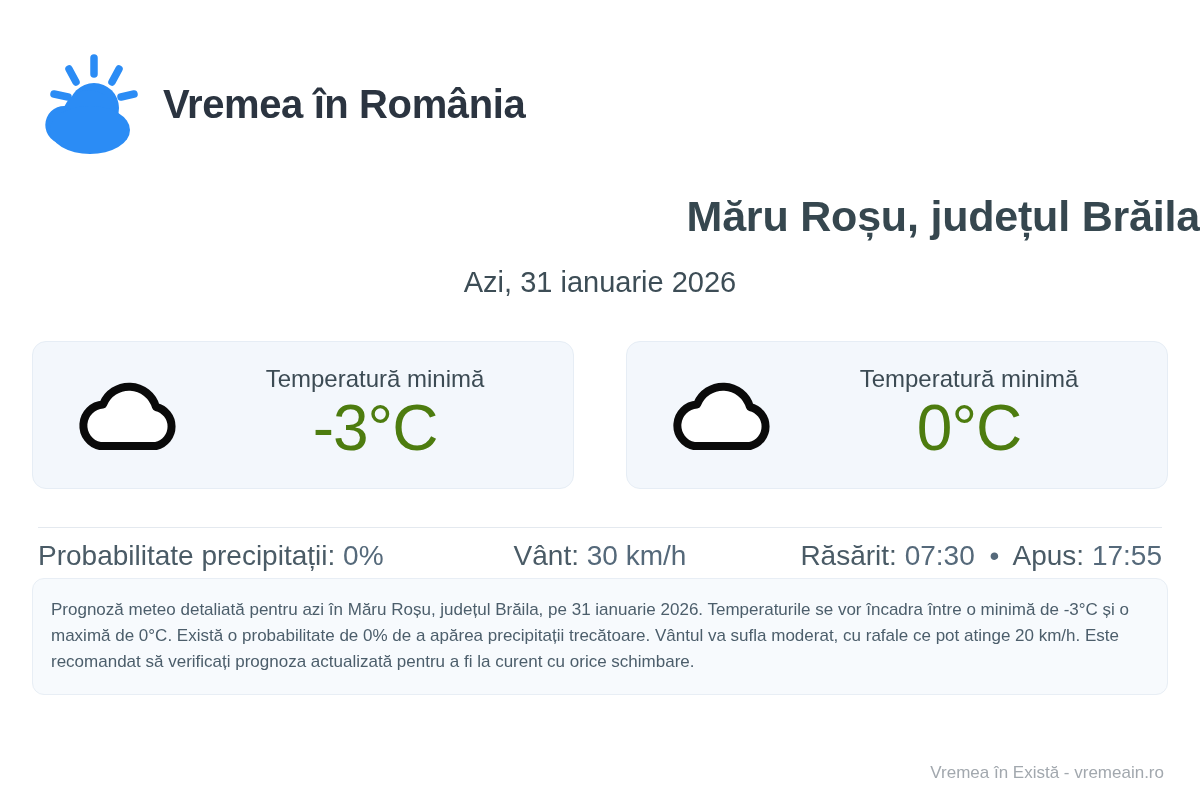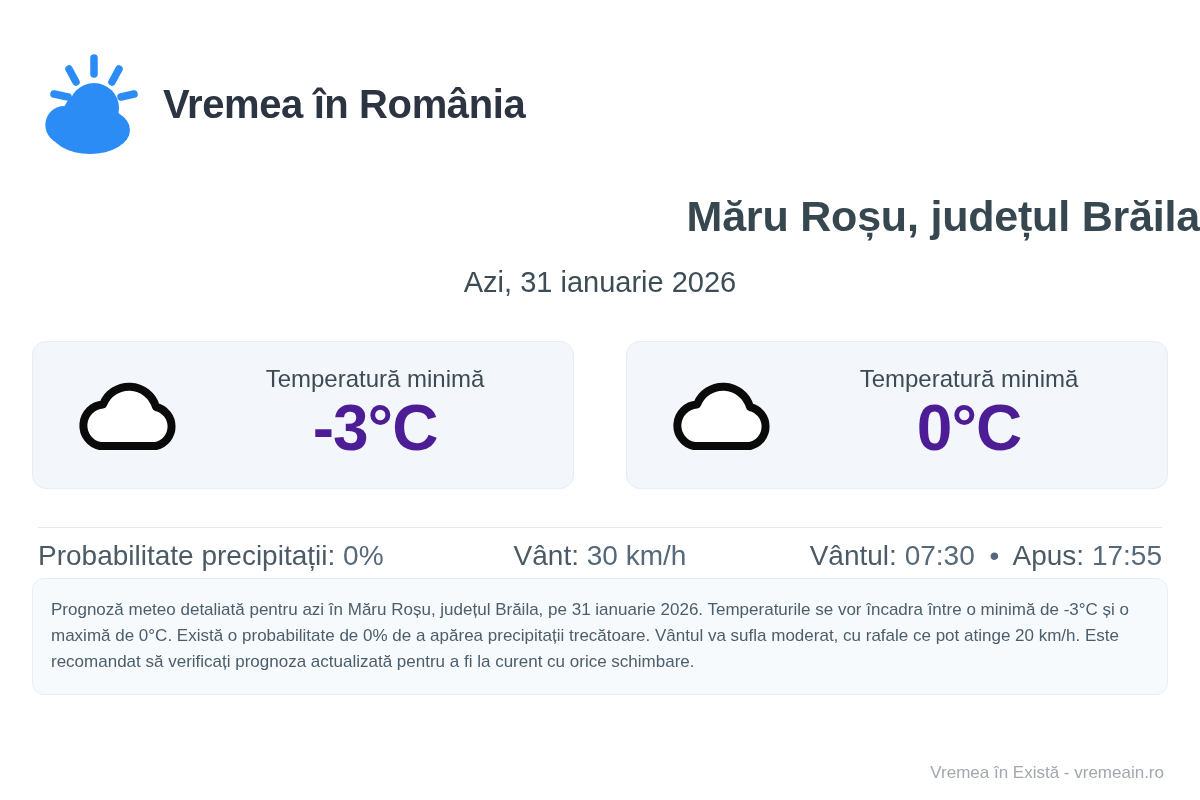--- a/index.html
+++ b/index.html
@@ -102,22 +102,22 @@
   }
   .card-label {
     font-size: 24px;
     font-weight: 400;
     color: #3c4b54;
     line-height: 1.1;
     margin-bottom: 2px;
   }
   .card-value {
     font-size: 64px;
-    font-weight: 700;
-    color: #4c1d95;
+    font-weight: 400;
+    color: #4d7c0f;
     line-height: 1.05;
     letter-spacing: -1px;
   }
 
   
   .divider {
     position: absolute;
     left: 38px;
     top: 527px;
     width: 1124px;
@@ -221,21 +221,21 @@
   <div class="stats">
     <div class="stat-left">
       <span>Probabilitate precipitații:</span>
       <span class="stat-value">0%</span>
     </div>
     <div class="stat-center">
       <span>Vânt:</span>
       <span class="stat-value">30 km/h</span>
     </div>
     <div class="stat-right">
-      <span>Vântul:</span>
+      <span>Răsărit:</span>
       <span class="stat-value">07:30</span>
       <span class="stat-sep">•</span>
       <span>Apus:</span>
       <span class="stat-value">17:55</span>
     </div>
   </div>
 
   <div class="description">
     <p>Prognoză meteo detaliată pentru azi în Măru Roșu, județul Brăila, pe 31 ianuarie 2026. Temperaturile se vor încadra între o minimă de -3°C și o maximă de 0°C. Există o probabilitate de 0% de a apărea precipitații trecătoare. Vântul va sufla moderat, cu rafale ce pot atinge 20 km/h. Este recomandat să verificați prognoza actualizată pentru a fi la curent cu orice schimbare.</p>
   </div>

